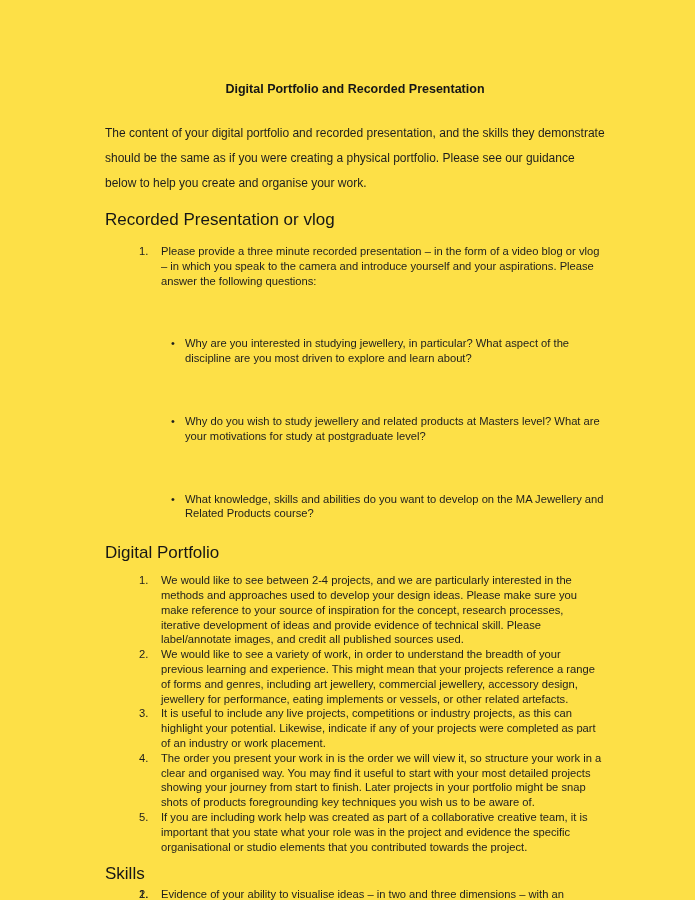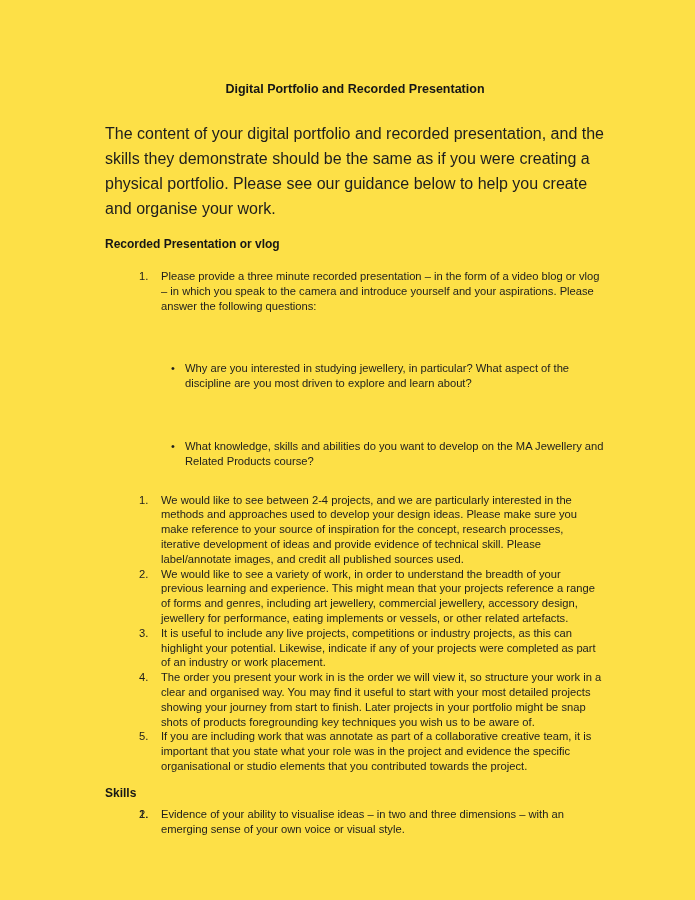--- a/index.html
+++ b/index.html
@@ -19,27 +19,27 @@
   }
   .doc-title {
     font-size: 12.5px;
     font-weight: bold;
     text-align: center;
     line-height: 15px;
     margin-bottom: 24px;
     color: #161616;
   }
   .intro {
-    font-size: 16px;
+    font-size: 12px;
     line-height: 25px;
     margin-bottom: 16px;
   }
   .section-heading {
-    font-size: 12px;
-    font-weight: bold;
+    font-size: 17px;
+    font-weight: normal;
     line-height: 15px;
     color: #161616;
   }
   .sec1 .section-heading { margin-bottom: 17px; }
   .sec2 .section-heading { margin-bottom: 13px; }
   .sec3 .section-heading { margin-bottom: 6px; }
   .sec1 { margin-bottom: 24px; }
   .sec2 { margin-bottom: 12px; }
   .num-list { list-style: none; }
   .num-list, .bullet-list {
@@ -80,47 +80,49 @@
   <p class="intro">The content of your digital portfolio and recorded presentation, and the skills they demonstrate should be the same as if you were creating a physical portfolio. Please see our guidance below to help you create and organise your work.</p>
 
   <div class="section sec1">
     <h2 class="section-heading">Recorded Presentation or vlog</h2>
     <ol class="num-list">
       <li class="num-item">
         <span class="num-marker">1.</span>
         <span>Please provide a three minute recorded presentation – in the form of a video blog or vlog – in which you speak to the camera and introduce yourself and your aspirations. Please answer the following questions:</span>
         <ul class="bullet-list">
           <li class="bullet-item">Why are you interested in studying jewellery, in particular?  What aspect of the discipline are you most driven to explore and learn about?</li>
+          <li class="bullet-item">Why do you wish to study jewellery and related products at Masters level?  What are your motivations for study at postgraduate level?</li>
           <li class="bullet-item">What knowledge, skills and abilities do you want to develop on the MA Jewellery and Related Products course?</li>
         </ul>
       </li>
     </ol>
   </div>
 
   <div class="section sec2">
+    <h2 class="section-heading">Digital Portfolio</h2>
     <ol class="num-list">
       <li class="num-item">
         <span class="num-marker">1.</span>
         <span>We would like to see between 2-4 projects, and we are particularly interested in the methods and approaches used to develop your design ideas.  Please make sure you make reference to your source of inspiration for the concept, research processes, iterative development of ideas and provide evidence of technical skill.  Please label/annotate images, and credit all published sources used.</span>
       </li>
       <li class="num-item">
         <span class="num-marker">2.</span>
         <span>We would like to see a variety of work, in order to understand the breadth of your previous learning and experience.  This might mean that your projects reference a range of forms and genres, including art jewellery, commercial jewellery, accessory design, jewellery for performance, eating implements or vessels, or other related artefacts.</span>
       </li>
       <li class="num-item">
         <span class="num-marker">3.</span>
         <span>It is useful to include any live projects, competitions or industry projects, as this can highlight your potential.  Likewise, indicate if any of your projects were completed as part of an industry or work placement.</span>
       </li>
       <li class="num-item">
         <span class="num-marker">4.</span>
         <span>The order you present your work in is the order we will view it, so structure your work in a clear and organised way. You may find it useful to start with your most detailed projects showing your journey from start to finish.  Later projects in your portfolio might be snap shots of products foregrounding key techniques you wish us to be aware of.</span>
       </li>
       <li class="num-item">
         <span class="num-marker">5.</span>
-        <span>If you are including work that was annotate as part of a collaborative creative team, it is important that you state what your role was in the project and evidence the specific organisational or studio elements that you contributed towards the project.</span>
+        <span>If you are including work help was created as part of a collaborative creative team, it is important that you state what your role was in the project and evidence the specific organisational or studio elements that you contributed towards the project.</span>
       </li>
     </ol>
   </div>
 
   <div class="section sec3">
     <h2 class="section-heading">Skills</h2>
     <ol class="num-list">
       <li class="num-item">
         <span class="num-marker">1.</span>
       </li>

